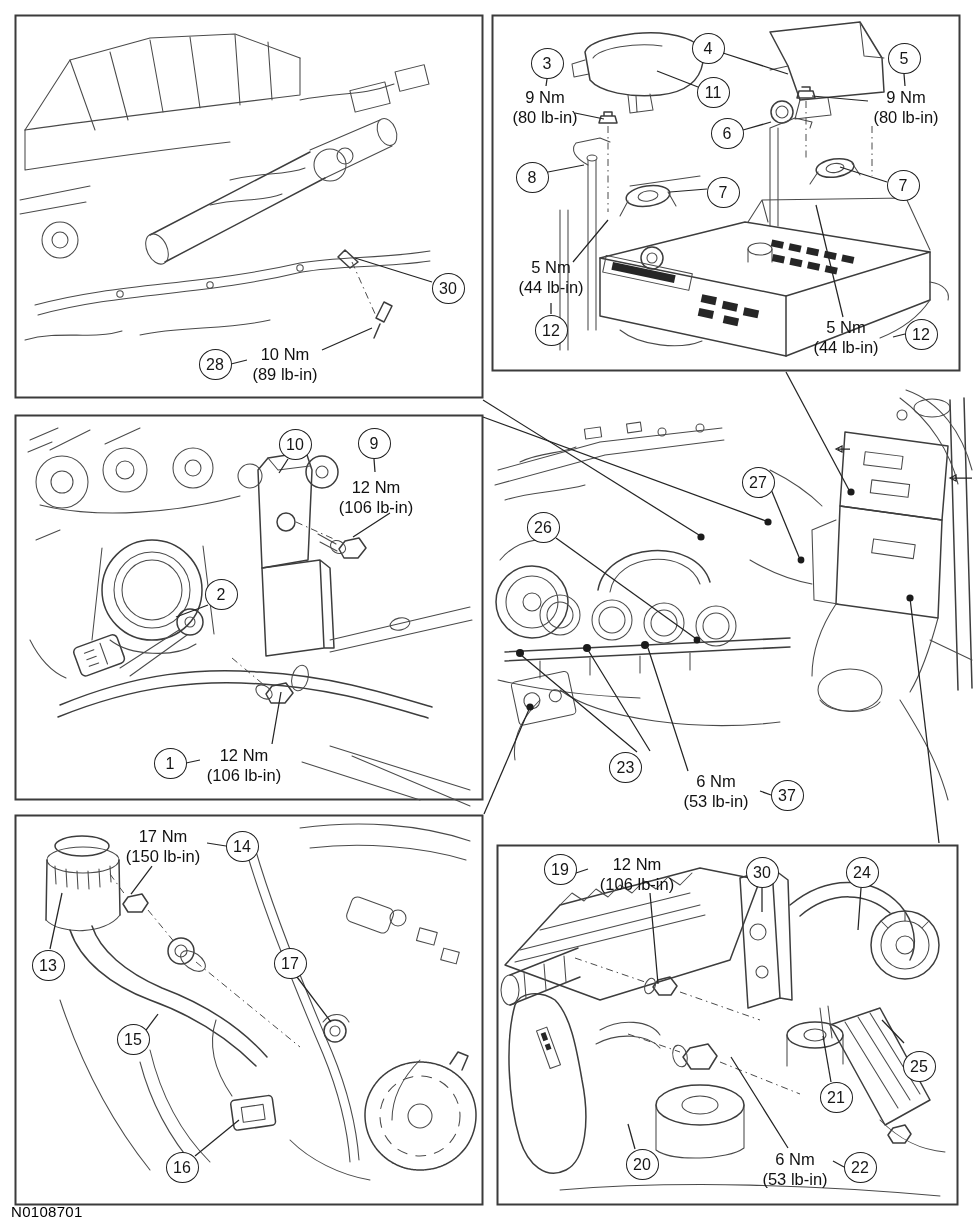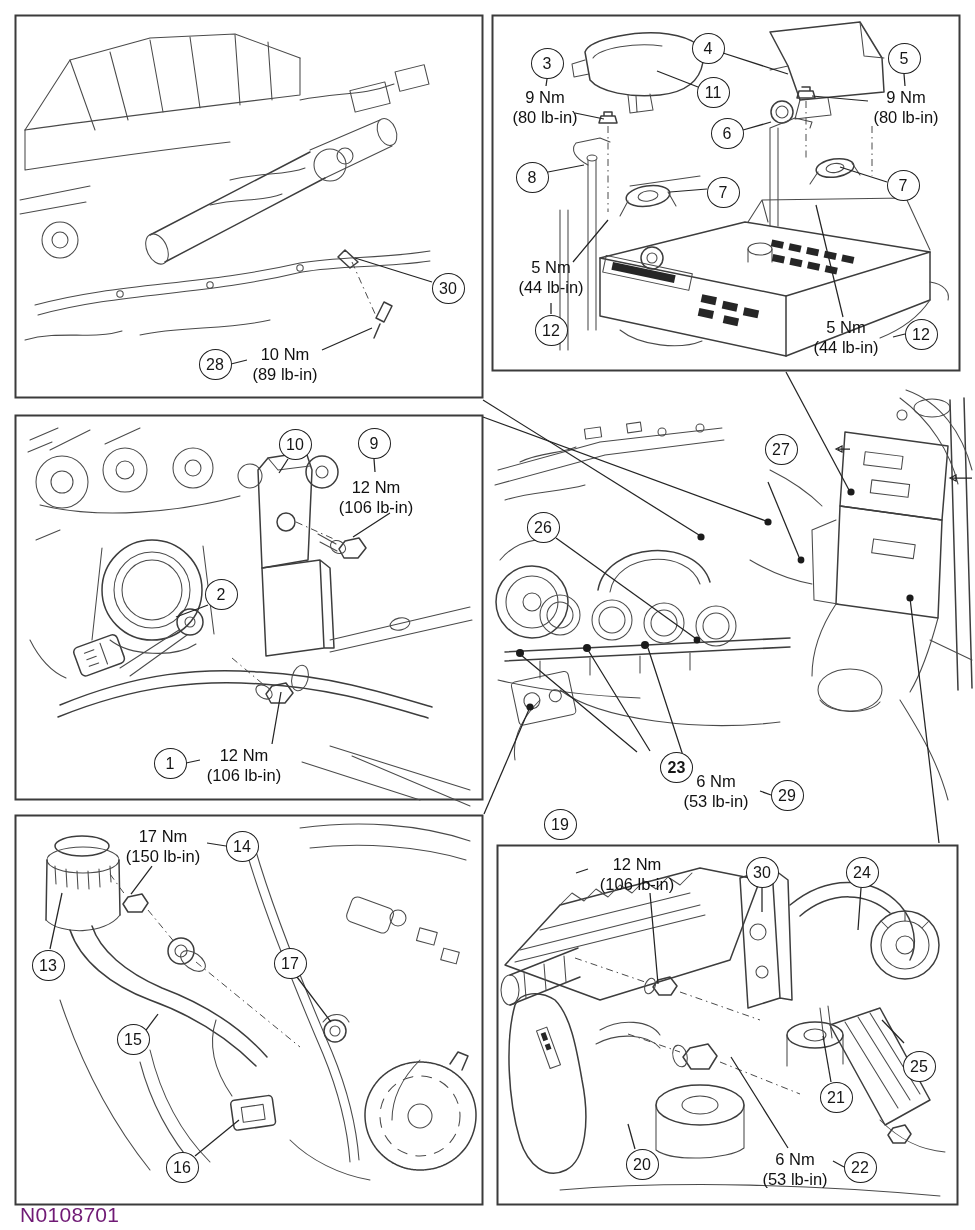--- a/index.html
+++ b/index.html
@@ -12,21 +12,21 @@
   .callout{
     position:absolute;width:33px;height:31px;border:1.7px solid #1f1f1f;border-radius:50%;
     background:#ffffff;text-align:center;line-height:29px;font-size:16px;color:#161616;
     box-sizing:border-box;
   }
   .torque{
     position:absolute;transform:translateX(-50%);text-align:center;
     font-size:16.5px;line-height:19.5px;color:#111111;white-space:nowrap;
   }
   .figid{
-    position:absolute;left:20px;top:1203px;font-size:21px;color:#701a75;letter-spacing:0.3px;
+    position:absolute;left:11px;top:1203px;font-size:15px;color:#000000;letter-spacing:0.3px;
   }
   
   .bdr{fill:none;stroke:#3b3b3b;stroke-width:2;}
   .s{fill:none;stroke:#4a4a4a;stroke-width:1.05;stroke-linecap:round;stroke-linejoin:round;}
   .s2{fill:none;stroke:#3d3d3d;stroke-width:1.5;stroke-linecap:round;stroke-linejoin:round;}
   .dsh{fill:none;stroke:#4a4a4a;stroke-width:1;stroke-dasharray:7 4 1.5 4;}
   .ld{fill:none;stroke:#242424;stroke-width:1.25;}
   .dot{fill:#1b1b1b;stroke:none;}
   .blk{fill:#262626;stroke:none;}
 </style>
@@ -367,29 +367,29 @@
       <div class="callout" style="left: 515.5px; top: 161.5px;">8</div>
       <div class="callout" style="left: 706.5px; top: 176.5px;">7</div>
       <div class="callout" style="left: 886.5px; top: 169.5px;">7</div>
       <div class="callout" style="left: 534.5px; top: 314.5px;">12</div>
       <div class="callout" style="left: 904.5px; top: 318.5px;">12</div>
       <div class="callout" style="left: 278.5px; top: 428.5px;">10</div>
       <div class="callout" style="left: 357.5px; top: 427.5px;">9</div>
       <div class="callout" style="left: 204.5px; top: 578.5px;">2</div>
       <div class="callout" style="left: 153.5px; top: 747.5px;">1</div>
       <div class="callout" style="left: 526.5px; top: 511.5px;">26</div>
-      <div class="callout" style="left: 741.5px; top: 434px; margin-left: 23px;">27</div>
-      <div class="callout" style="left: 660px; top: 751.5px; font-weight: bold;">23</div>
-      <div class="callout" style="left: 770.5px; top: 779.5px;">29</div>
+      <div class="callout" style="left: 741.5px; top: 467px;">27</div>
+      <div class="callout" style="left: 609px; top: 751.5px;">23</div>
+      <div class="callout" style="left: 770.5px; top: 779.5px;">37</div>
       <div class="callout" style="left: 225.5px; top: 830.5px;">14</div>
       <div class="callout" style="left: 31.5px; top: 949.5px;">13</div>
       <div class="callout" style="left: 273.5px; top: 947.5px;">17</div>
       <div class="callout" style="left: 116.5px; top: 1023.5px;">15</div>
       <div class="callout" style="left: 165.5px; top: 1151.5px;">16</div>
-      <div class="callout" style="left: 543.5px; top: 809px;">19</div>
+      <div class="callout" style="left: 543.5px; top: 854px;">19</div>
       <div class="callout" style="left: 745.5px; top: 856.5px;">30</div>
       <div class="callout" style="left: 845.5px; top: 856.5px;">24</div>
       <div class="callout" style="left: 902.5px; top: 1034.5px; margin-top: 16px;">25</div>
       <div class="callout" style="left: 819.5px; top: 1081.5px;">21</div>
       <div class="callout" style="left: 625.5px; top: 1148.5px;">20</div>
       <div class="callout" style="left: 843.5px; top: 1151.5px;">22</div>
       <div class="torque" style="left: 285px; top: 345px;">
         <div>10 Nm</div>
         <div>(89 lb-in)</div>
       </div>

